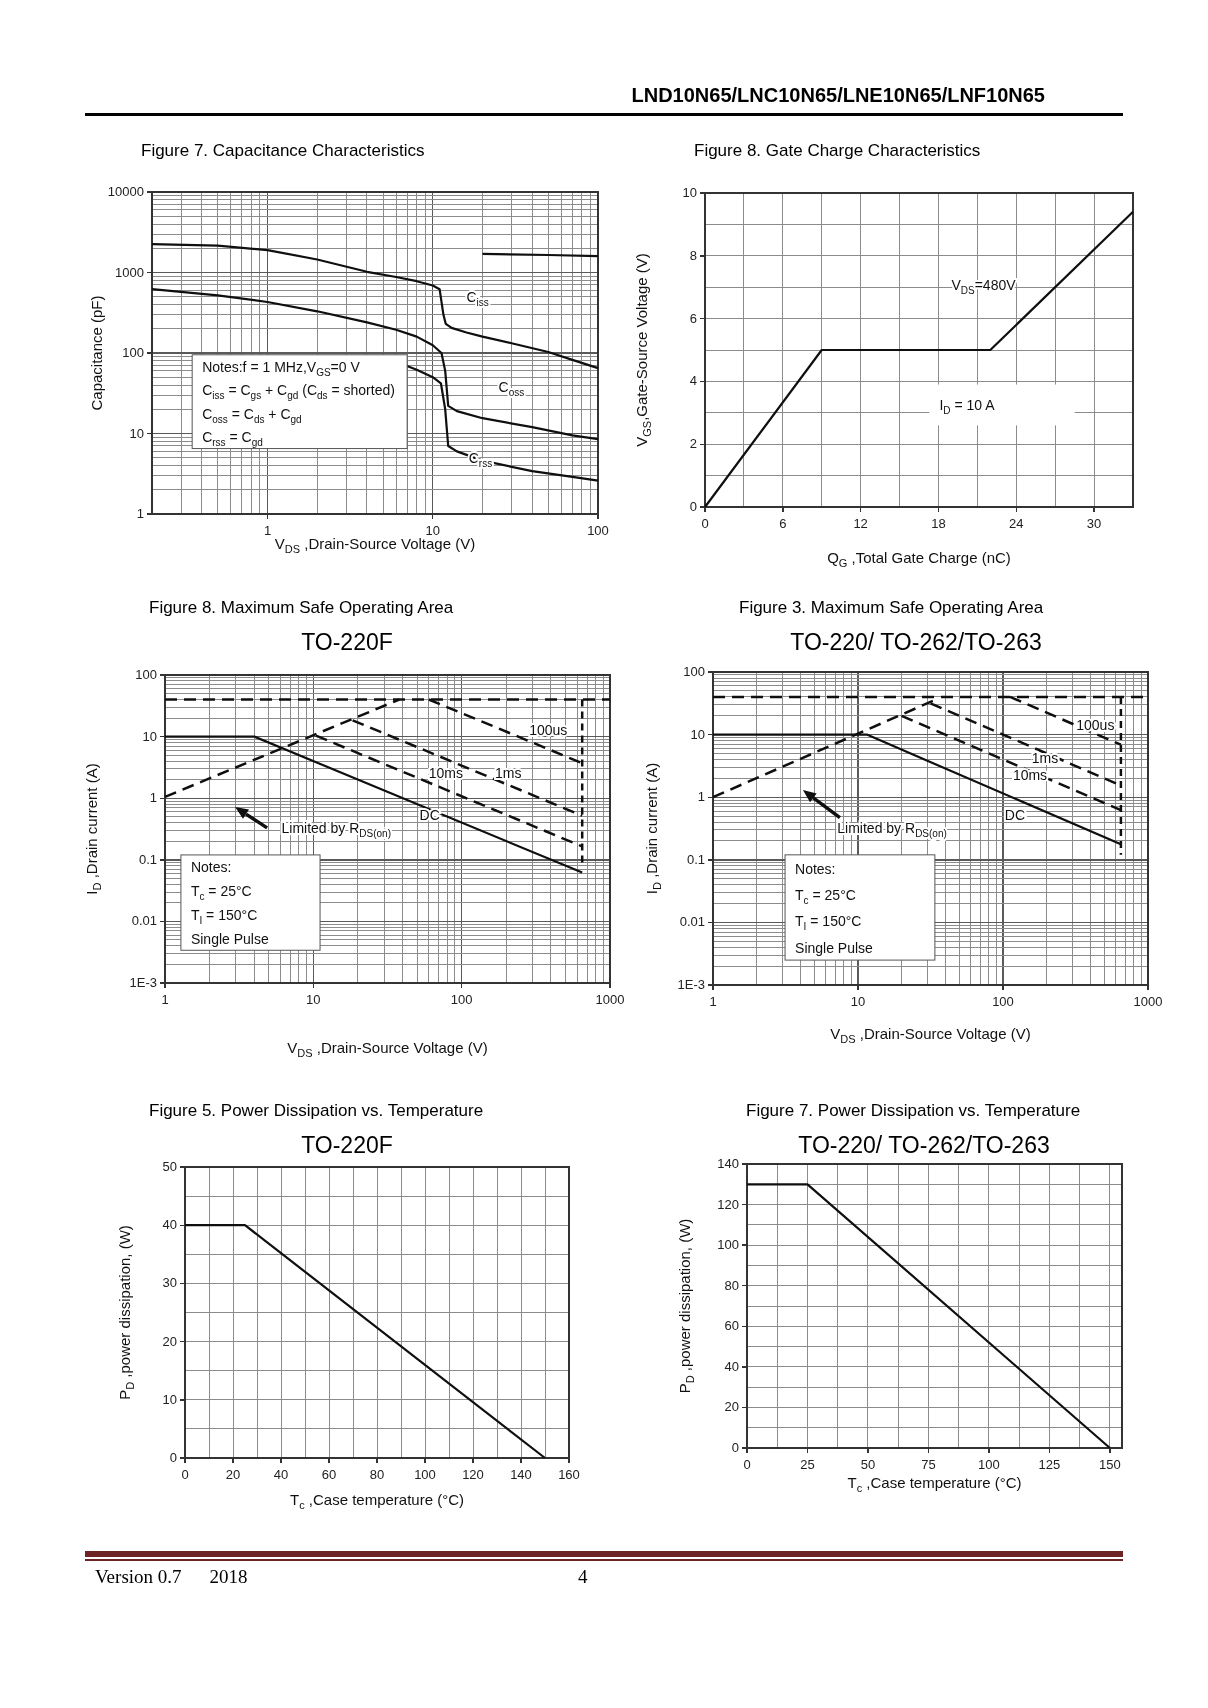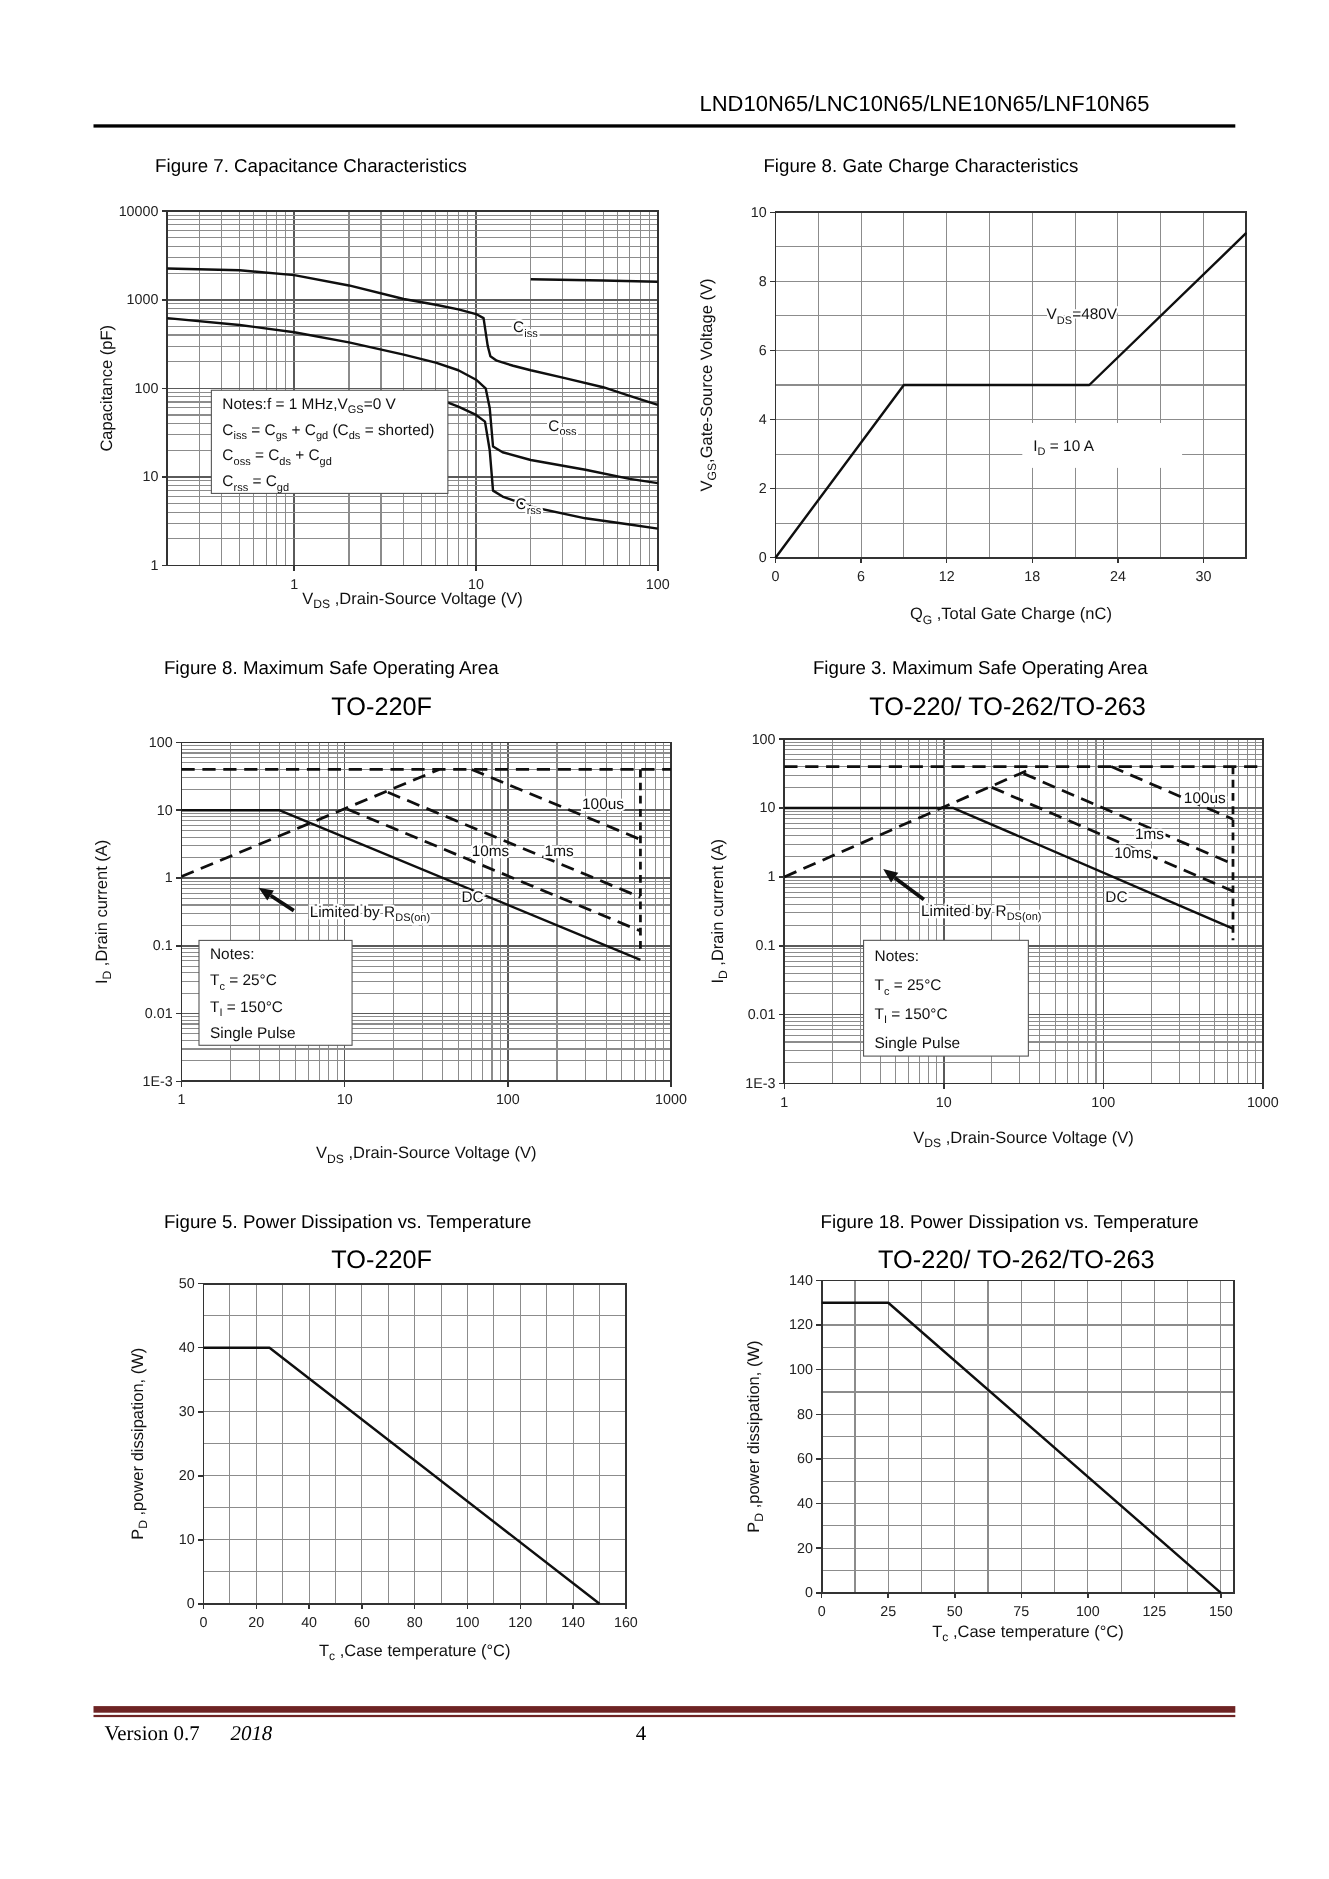--- a/index.html
+++ b/index.html
@@ -1,27 +1,27 @@
 <!DOCTYPE html>
 <html><head>
 <meta charset="utf-8">
 <style>
   html,body{margin:0;padding:0;background:#ffffff;}
   .page{position:relative;width:1208px;height:1708px;background:#ffffff;overflow:hidden;
         font-family:"Liberation Sans", sans-serif;color:#111;}
-  .header-title{position:absolute;top:84px;right:163px;font-size:20px;font-weight:normal;letter-spacing:0px;color:#000;}
+  .header-title{position:absolute;top:84px;right:163px;font-size:20px;font-weight:bold;letter-spacing:0px;color:#000;}
   .header-rule{position:absolute;left:85px;top:113px;width:1038px;height:3px;background:#000;}
   .fig-title{position:absolute;font-size:17px;color:#000;white-space:nowrap;margin-left:34px;}
   .fig-subtitle{position:absolute;font-size:23px;color:#000;width:300px;text-align:center;white-space:nowrap;}
   svg.chart{position:absolute;overflow:visible;}
   .footer-bar1{position:absolute;left:85px;top:1551px;width:1038px;height:6px;background:#6e2424;}
   .footer-bar2{position:absolute;left:85px;top:1559px;width:1038px;height:2px;background:#6e2424;}
   .footer-text{position:absolute;top:1566px;font-size:19px;font-family:"Liberation Serif", serif;color:#000;}
   .footer-version{left:95px;}
-  .footer-year{margin-left:28px;font-style:italic;}
+  .footer-year{margin-left:28px;}
   .footer-page{left:578px;}
 </style>
 </head>
 <body>
 
 <div class="page">
 
   <div class="header-title">LND10N65/LNC10N65/LNE10N65/LNF10N65</div>
   <div class="header-rule"></div>
 
@@ -494,21 +494,21 @@
       <text x="77" y="263.8" text-anchor="end" font-size="13" fill="#222">10</text>
       <text x="77" y="205.6" text-anchor="end" font-size="13" fill="#222">20</text>
       <text x="77" y="147.4" text-anchor="end" font-size="13" fill="#222">30</text>
       <text x="77" y="89.19999999999999" text-anchor="end" font-size="13" fill="#222">40</text>
       <text x="77" y="31" text-anchor="end" font-size="13" fill="#222">50</text>
       <text x="277" y="365" text-anchor="middle" font-size="15" fill="#111"><tspan>T</tspan><tspan dy="4" font-size="11">c</tspan><tspan dy="-4"> ,Case temperature (°C)</tspan></text>
       <text text-anchor="middle" font-size="15" fill="#111" transform="rotate(-90 30 172.5)" x="30" y="172.5"><tspan>P</tspan><tspan dy="4" font-size="11">D</tspan><tspan dy="-4"> ,power dissipation, (W)</tspan></text>
       <polyline points="85.0,85.2 145.0,85.2 445.0,318.0" fill="none" stroke="#0f0f0f" stroke-width="2.2" stroke-dasharray="none" stroke-linejoin="round" stroke-linecap="butt"></polyline>
     </svg>
 
-  <div class="fig-title" style="left:712px;top:1101px">Figure 18. Power Dissipation vs. Temperature</div>
+  <div class="fig-title" style="left:712px;top:1101px">Figure 7. Power Dissipation vs. Temperature</div>
   <div class="fig-subtitle" style="left:774px;top:1132px">TO-220/ TO-262/TO-263</div>
   <svg class="chart" style="left:660px;top:1140px" width="505" height="370">
       <g shape-rendering="crispEdges">
         <line x1="87" x2="87" y1="24" y2="308" stroke="#8c8c8c" stroke-width="1"></line>
         <line x1="117.24193548387098" x2="117.24193548387098" y1="24" y2="308" stroke="#8c8c8c" stroke-width="1"></line>
         <line x1="147.48387096774195" x2="147.48387096774195" y1="24" y2="308" stroke="#8c8c8c" stroke-width="1"></line>
         <line x1="177.72580645161293" x2="177.72580645161293" y1="24" y2="308" stroke="#8c8c8c" stroke-width="1"></line>
         <line x1="207.96774193548387" x2="207.96774193548387" y1="24" y2="308" stroke="#8c8c8c" stroke-width="1"></line>
         <line x1="238.20967741935482" x2="238.20967741935482" y1="24" y2="308" stroke="#8c8c8c" stroke-width="1"></line>
         <line x1="268.45161290322585" x2="268.45161290322585" y1="24" y2="308" stroke="#8c8c8c" stroke-width="1"></line>

